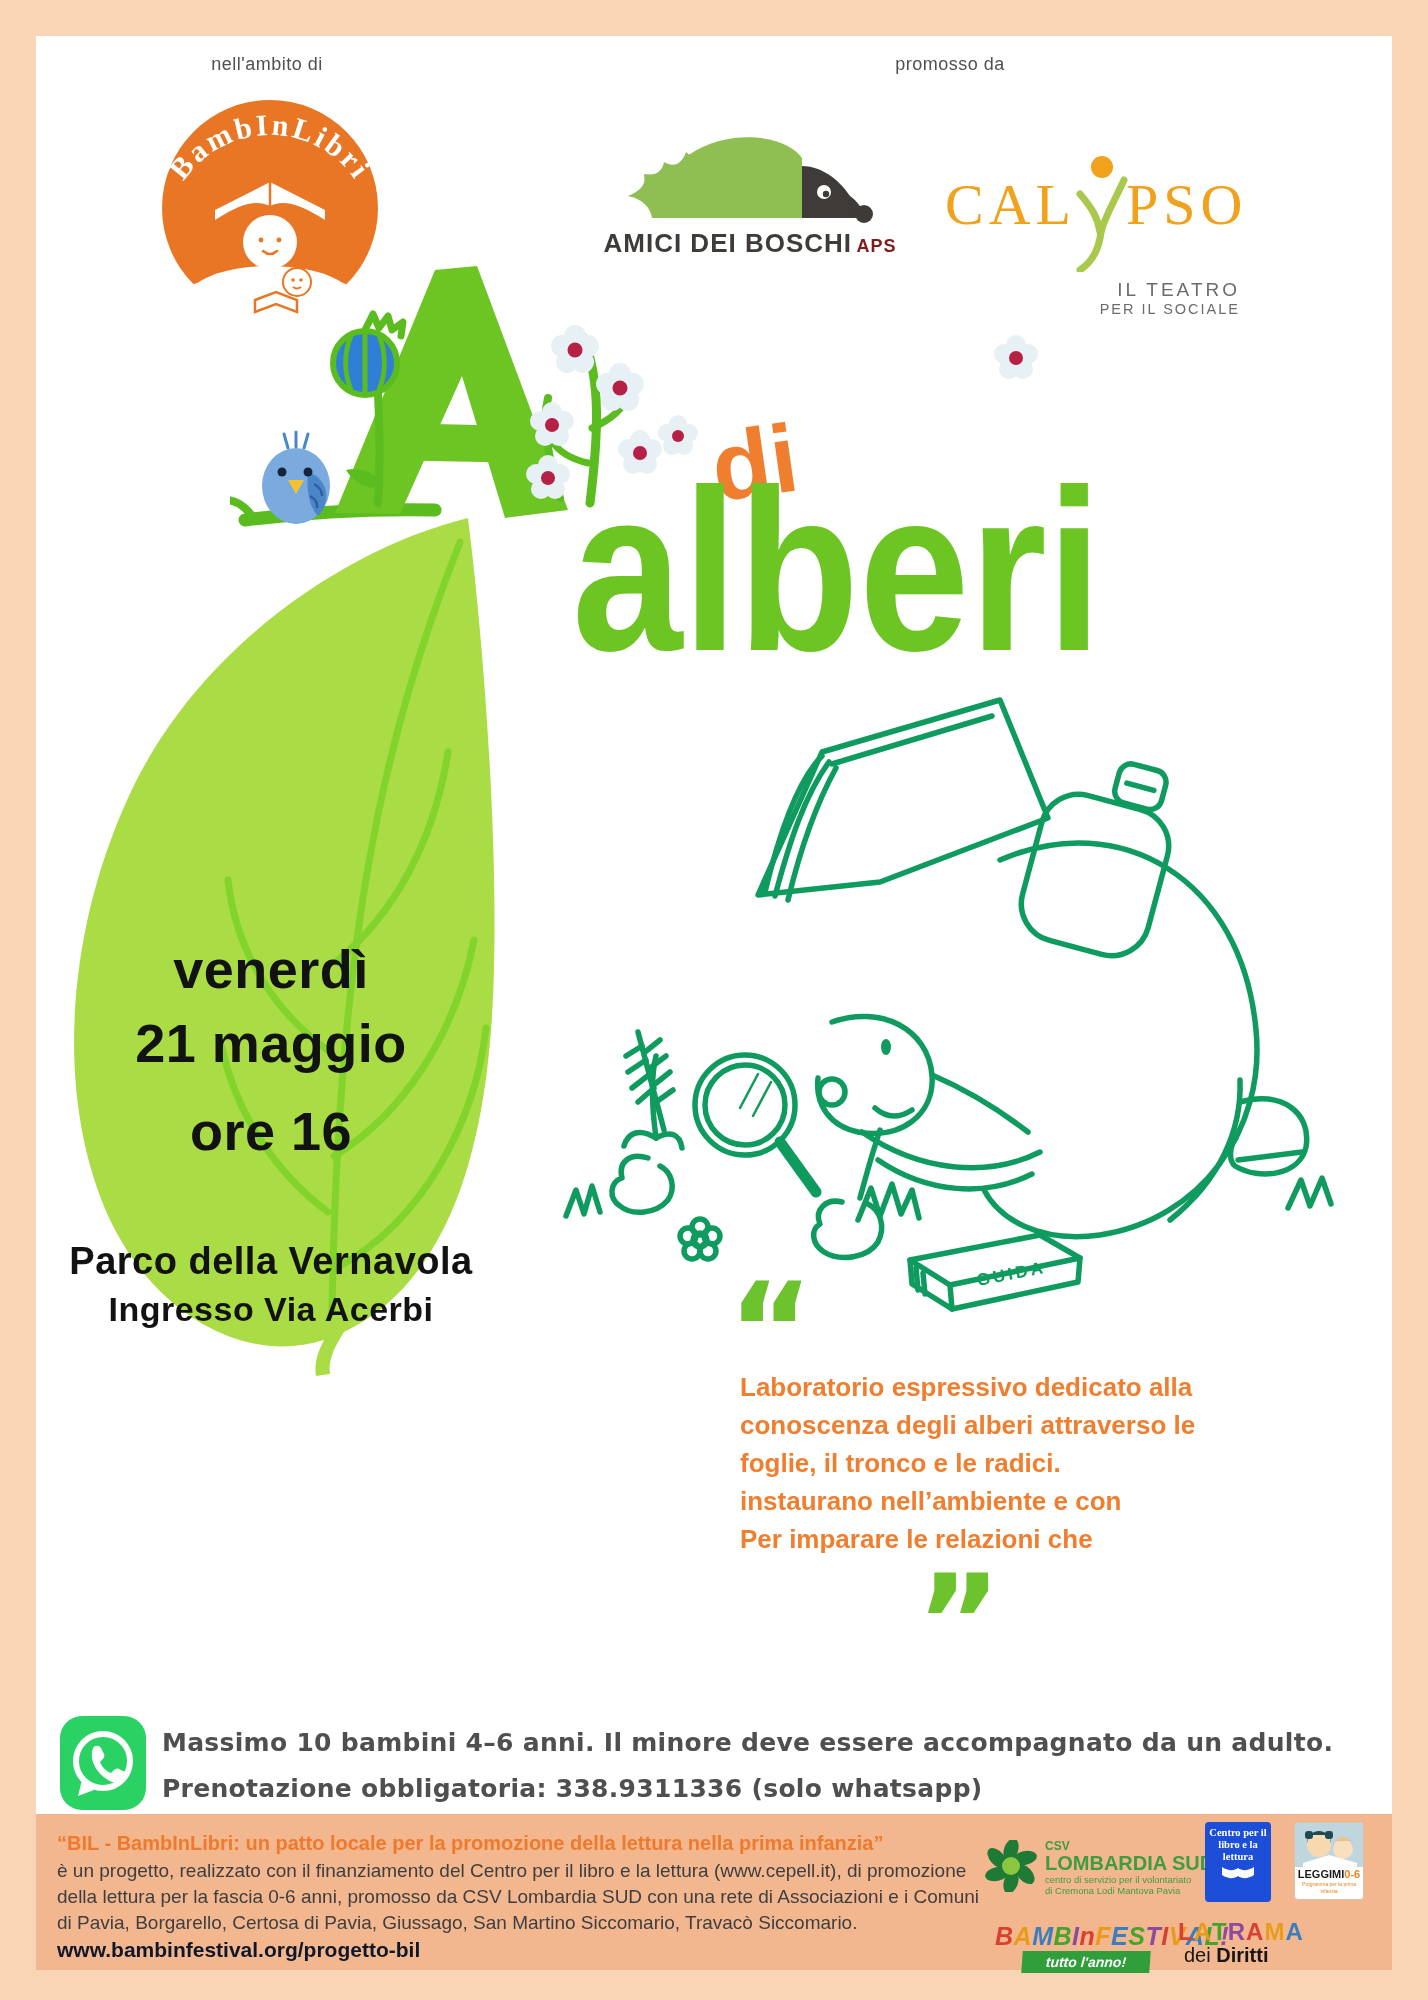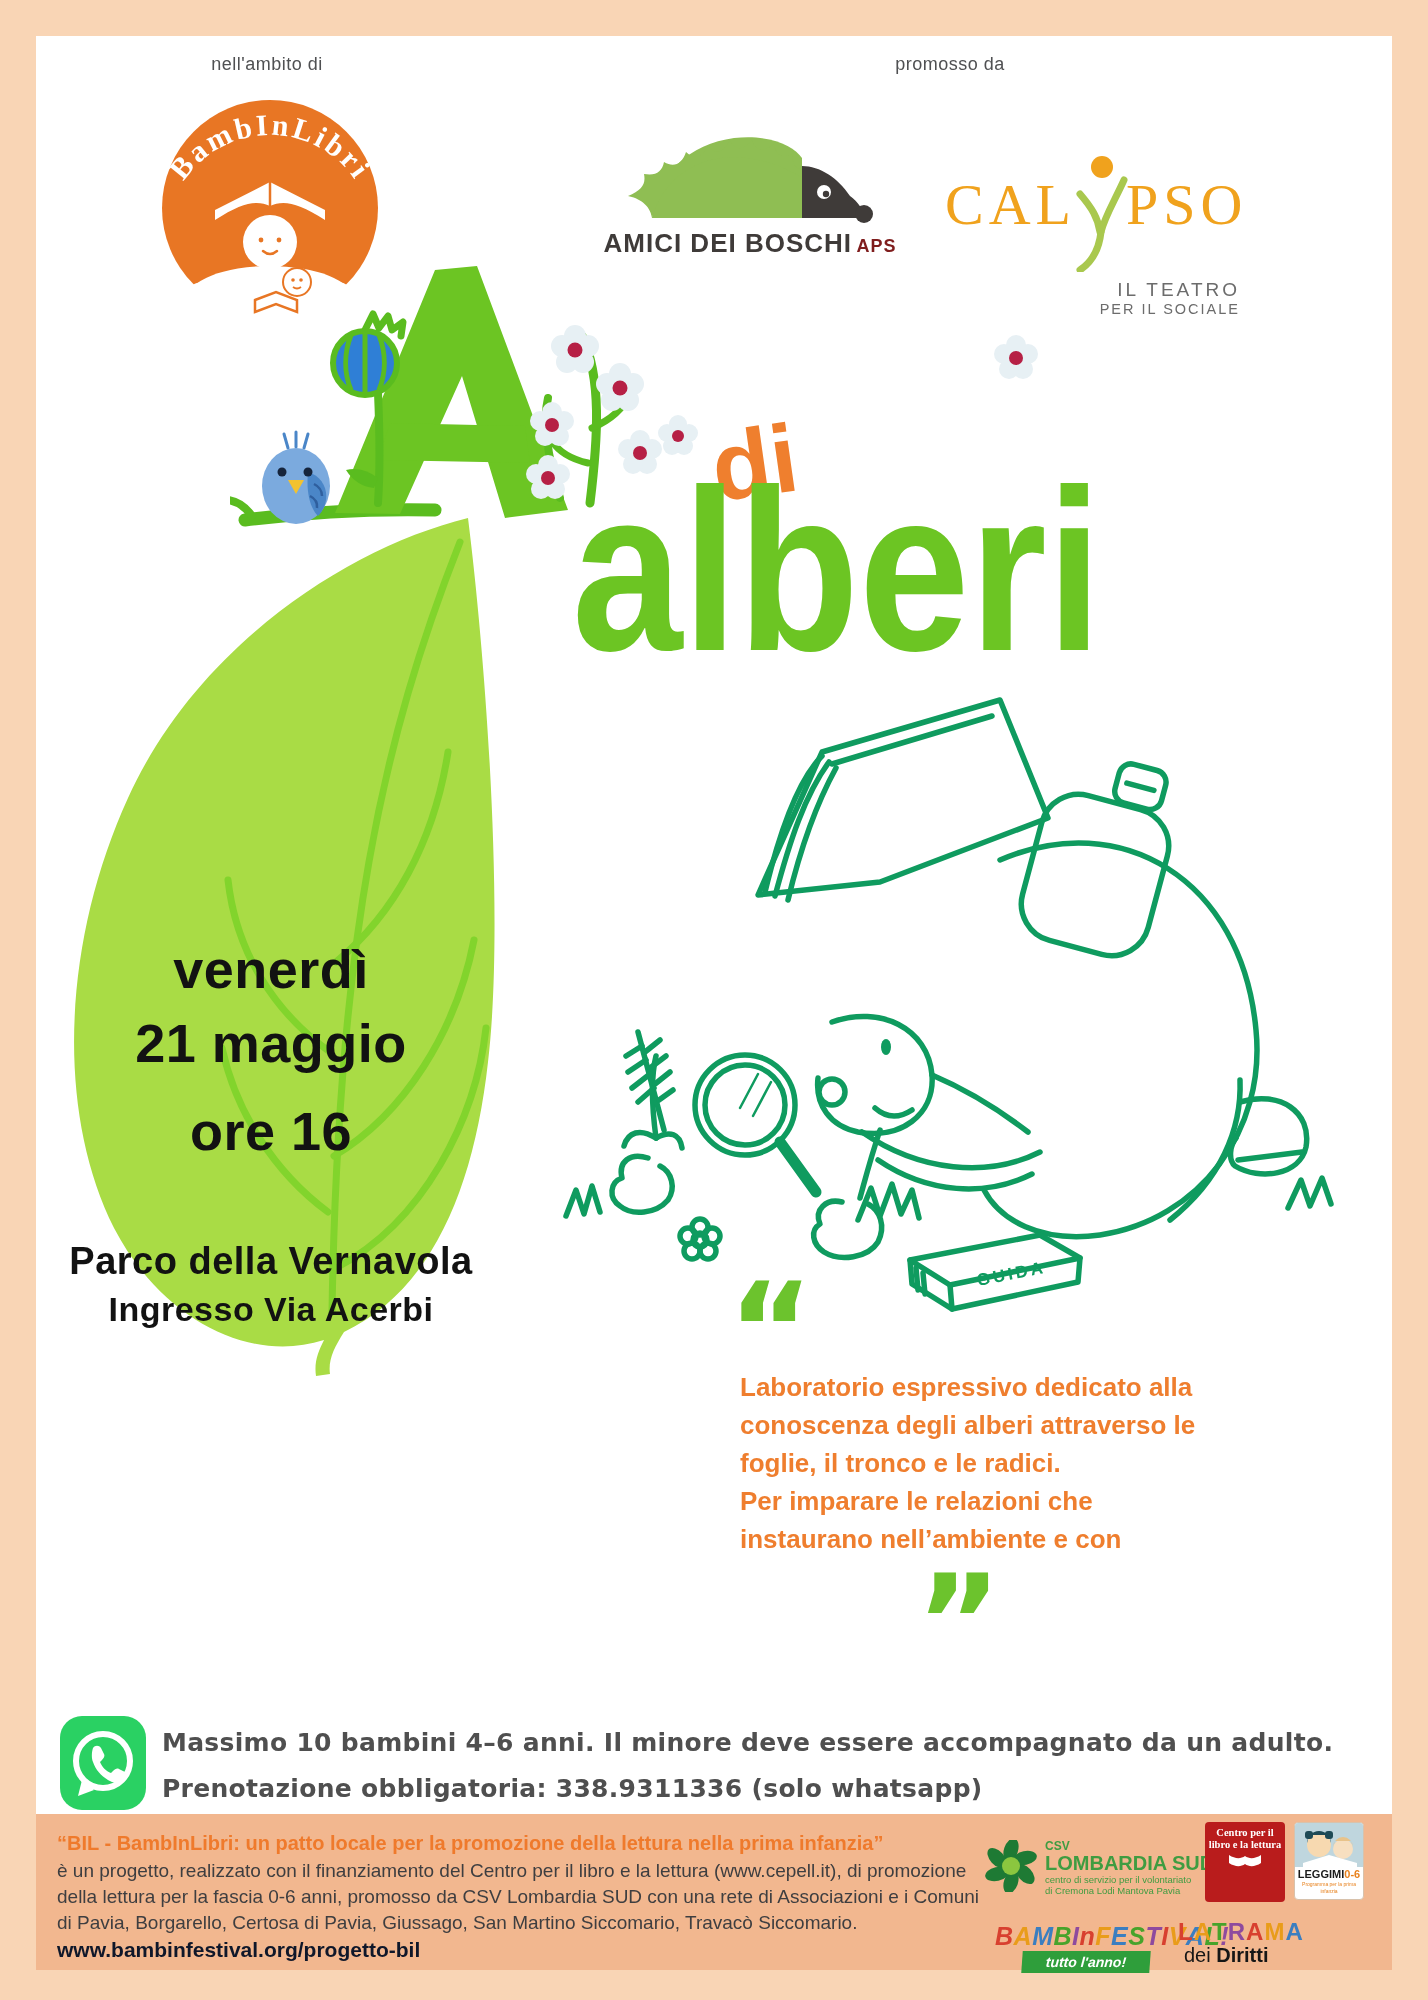--- a/index.html
+++ b/index.html
@@ -273,22 +273,22 @@
       <path d="M 436 608 L 438 630 M 443 613 L 445 634"></path>
     </g>
     <text x="498" y="626" transform="rotate(-11 498 626)" font-family="Liberation Sans,sans-serif" font-weight="700" font-size="17" letter-spacing="3" fill="#0f9b5f">GUIDA</text>
   </svg>
 
   <div class="abs qmark" style="left:728px;top:1300px;">“</div>
   <div class="abs" style="left:740px;top:1368px;">
     <div class="quote-line">Laboratorio espressivo dedicato alla</div>
     <div class="quote-line">conoscenza degli alberi attraverso le</div>
     <div class="quote-line">foglie, il tronco e le radici.</div>
+    <div class="quote-line">instaurano nell’ambiente e con</div>
     <div class="quote-line">Per imparare le relazioni che</div>
-    <div class="quote-line">instaurano nell’ambiente e con</div>
   </div>
   <div class="abs qmark" style="left:916px;top:1592px;">”</div>
 
   <svg class="abs" style="left:60px;top:1716px;" width="86" height="94" viewBox="0 0 86 94">
     <rect x="0" y="0" width="86" height="94" rx="22" fill="#2ad163"></rect>
     <circle cx="43" cy="45" r="27" stroke="#ffffff" stroke-width="6" fill="none"></circle>
     <path d="M 22 64 L 18 80 L 34 74 Z" fill="#ffffff"></path>
     <path d="M 33 32 c 2 -3 6 -3 8 0 l 3 6 c 1 2 0 4 -2 6 l -2 2 c 2 5 6 9 11 11 l 2 -2 c 2 -2 4 -3 6 -2 l 6 3 c 3 2 3 6 0 8 c -3 3 -8 4 -13 2 c -9 -4 -16 -11 -19 -20 c -2 -5 -1 -11 0 -14 z" fill="#ffffff"></path>
   </svg>
   <div class="abs wa-text" style="left:162px;top:1728px;">Massimo 10 bambini 4–6 anni. Il minore deve essere accompagnato da un adulto.</div>
@@ -315,21 +315,21 @@
       <circle cx="26" cy="26" r="9" fill="#8bc63f"></circle>
     </svg>
     <div>
       <div class="csv-green" style="font-size:12px;font-weight:bold;line-height:12px;">CSV</div>
       <div class="csv-green" style="font-size:20px;font-weight:bold;line-height:22px;">LOMBARDIA SUD</div>
       <div class="csv-green" style="font-size:9.5px;line-height:11px;">centro di servizio per il volontariato</div>
       <div class="csv-green" style="font-size:9.5px;line-height:11px;">di Cremona Lodi Mantova Pavia</div>
     </div>
   </div>
 
-  <div class="abs" style="left:1205px;top:1822px;width:80px;height:80px;background:#b91c1c;border-radius:4px;color:#fff;font-family:'Liberation Serif',serif;font-weight:bold;font-size:10.5px;line-height:12px;text-align:center;padding-top:5px;box-sizing:border-box;">
+  <div class="abs" style="left:1205px;top:1822px;width:66px;height:80px;background:#1d4ed8;border-radius:4px;color:#fff;font-family:'Liberation Serif',serif;font-weight:bold;font-size:10.5px;line-height:12px;text-align:center;padding-top:5px;box-sizing:border-box;">
     <div style="padding:0 3px;">Centro per il libro e la lettura</div>
     <svg width="34" height="14" viewBox="0 0 34 14" style="margin-top:2px;">
       <path d="M 1 2 C 7 6 13 6 17 3 C 21 6 27 6 33 2 L 33 10 C 27 14 21 14 17 11 C 13 14 7 14 1 10 Z" fill="#ffffff"></path>
     </svg>
   </div>
 
   <div class="abs" style="left:1294px;top:1822px;width:70px;height:78px;border-radius:4px;overflow:hidden;background:#ffffff;border:1px solid #d8c2ac;box-sizing:border-box;">
     <svg width="68" height="44" viewBox="0 0 68 44" style="display:block;background:#bfd6de;">
       <circle cx="24" cy="22" r="12" fill="#f7d9b0"></circle>
       <path d="M 12 20 A 12 12 0 0 1 36 20 L 34 12 L 14 12 Z" fill="#1e4a56"></path>

